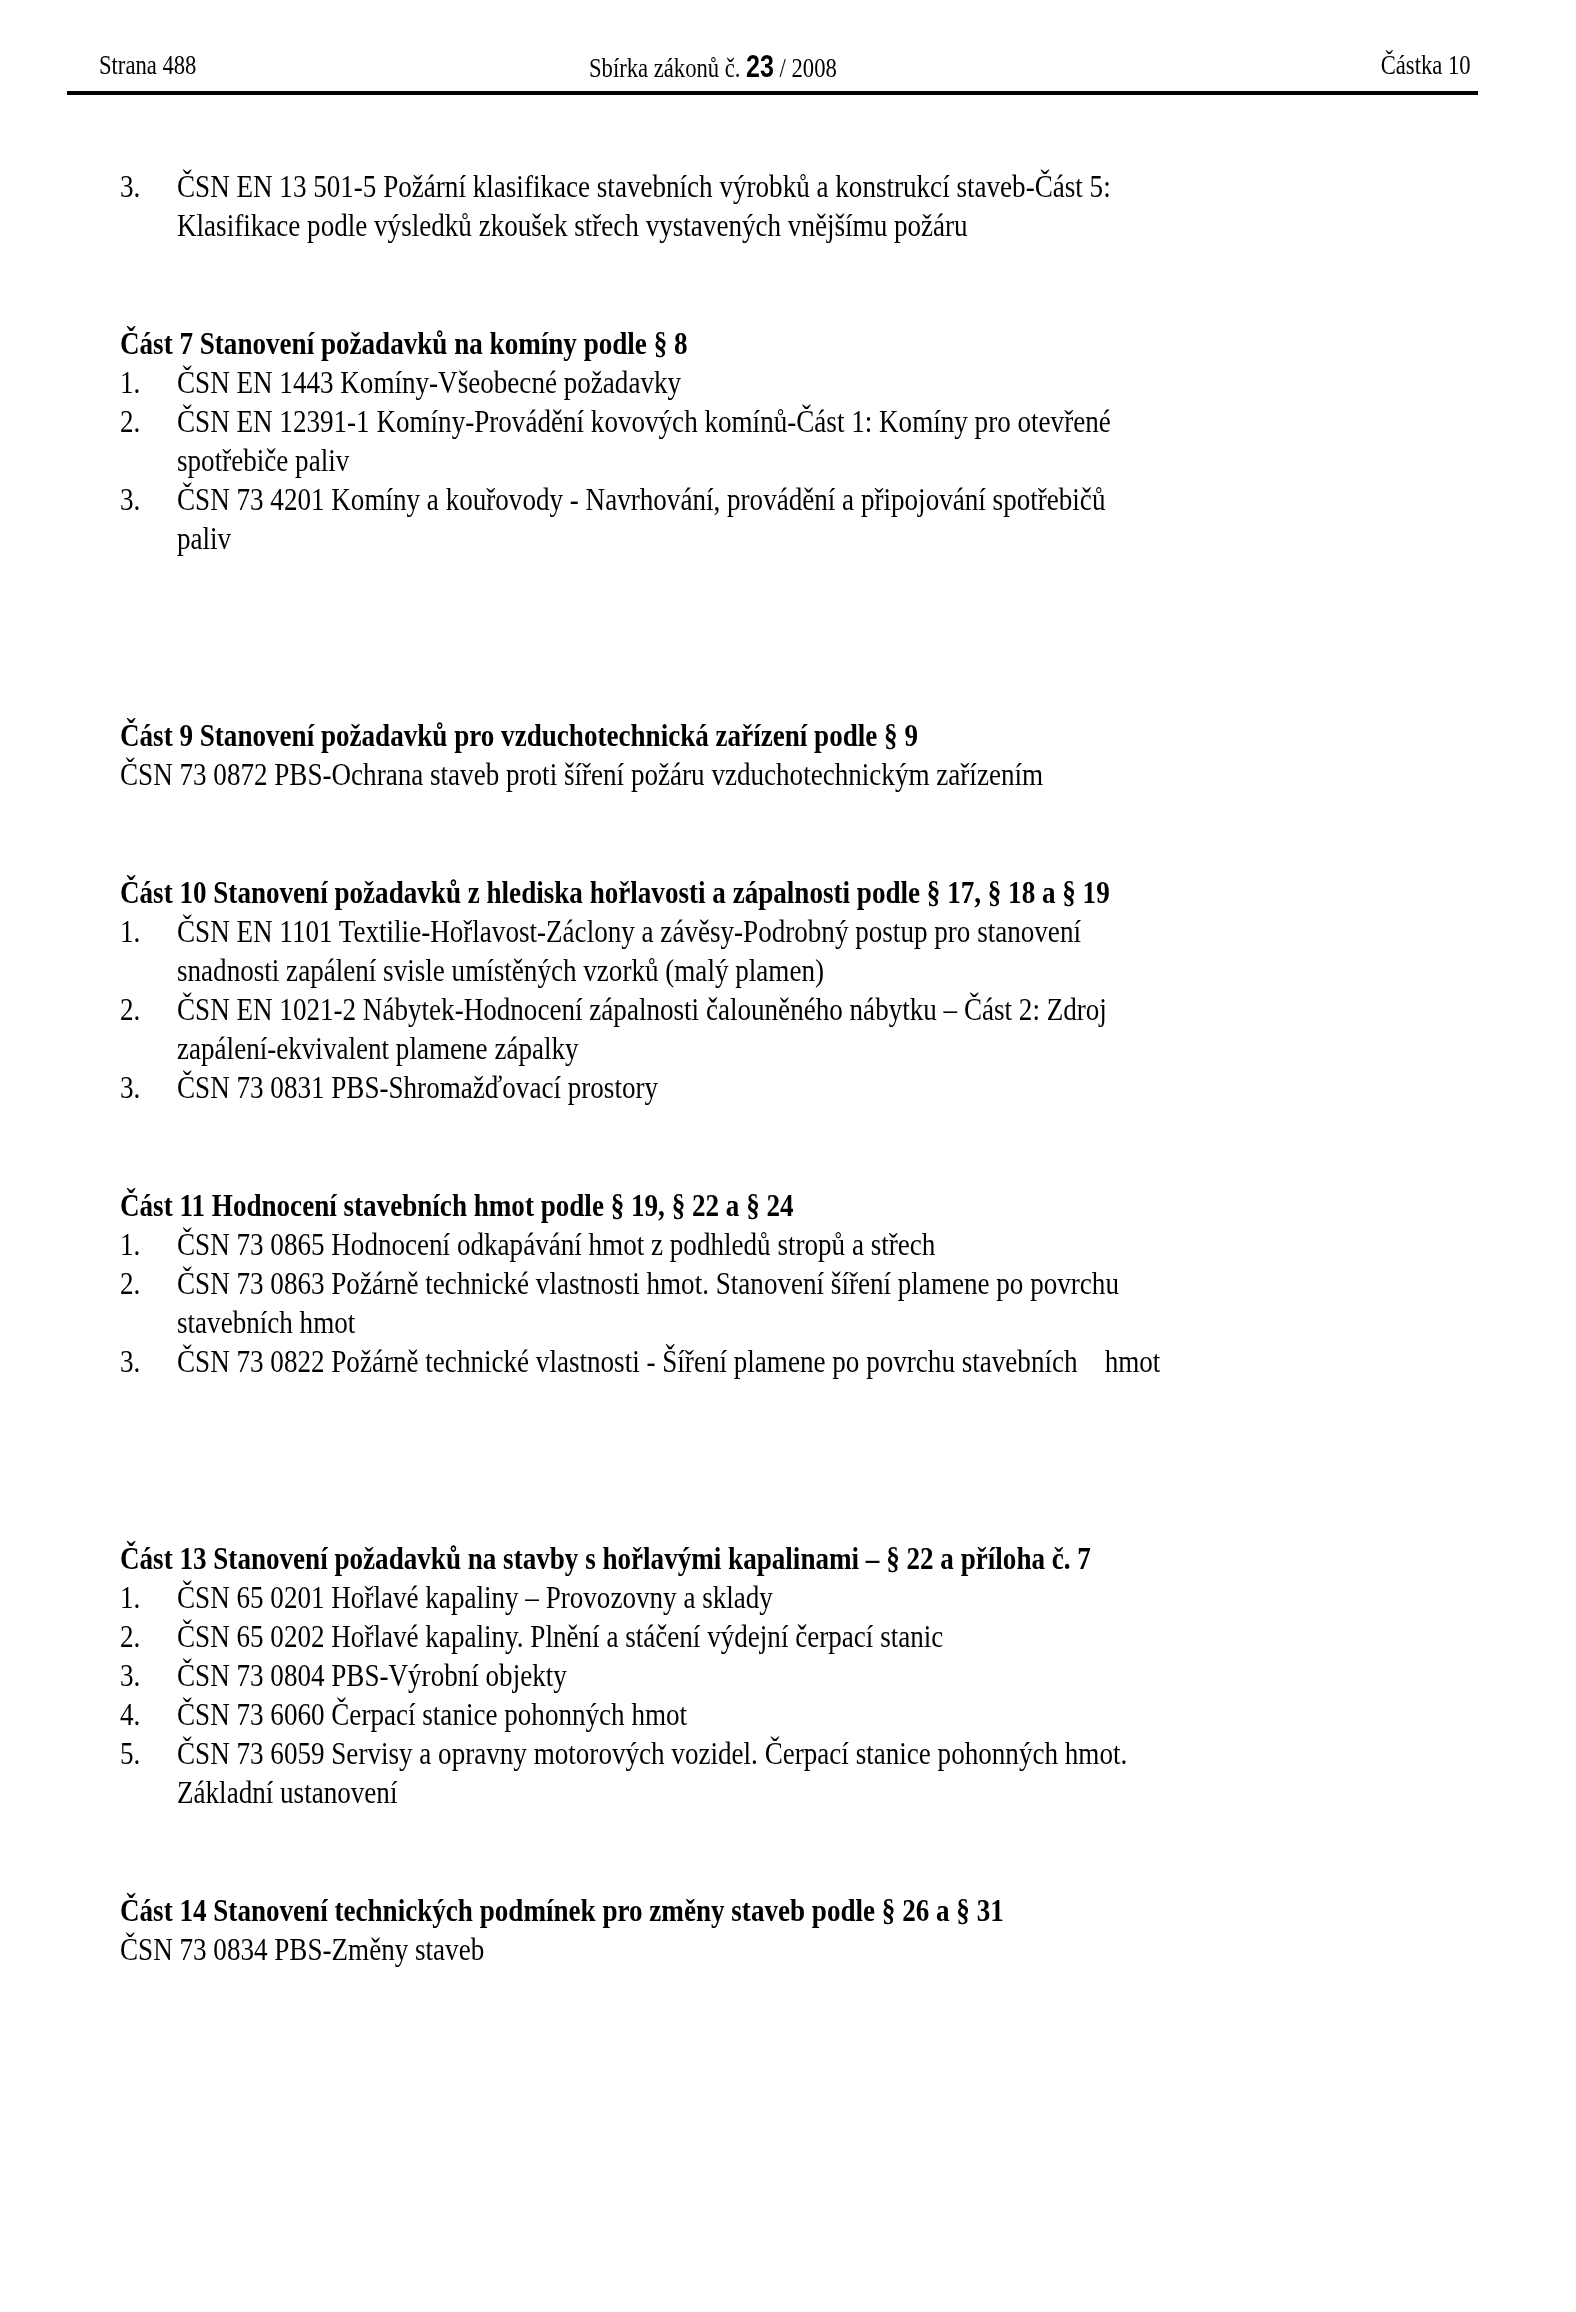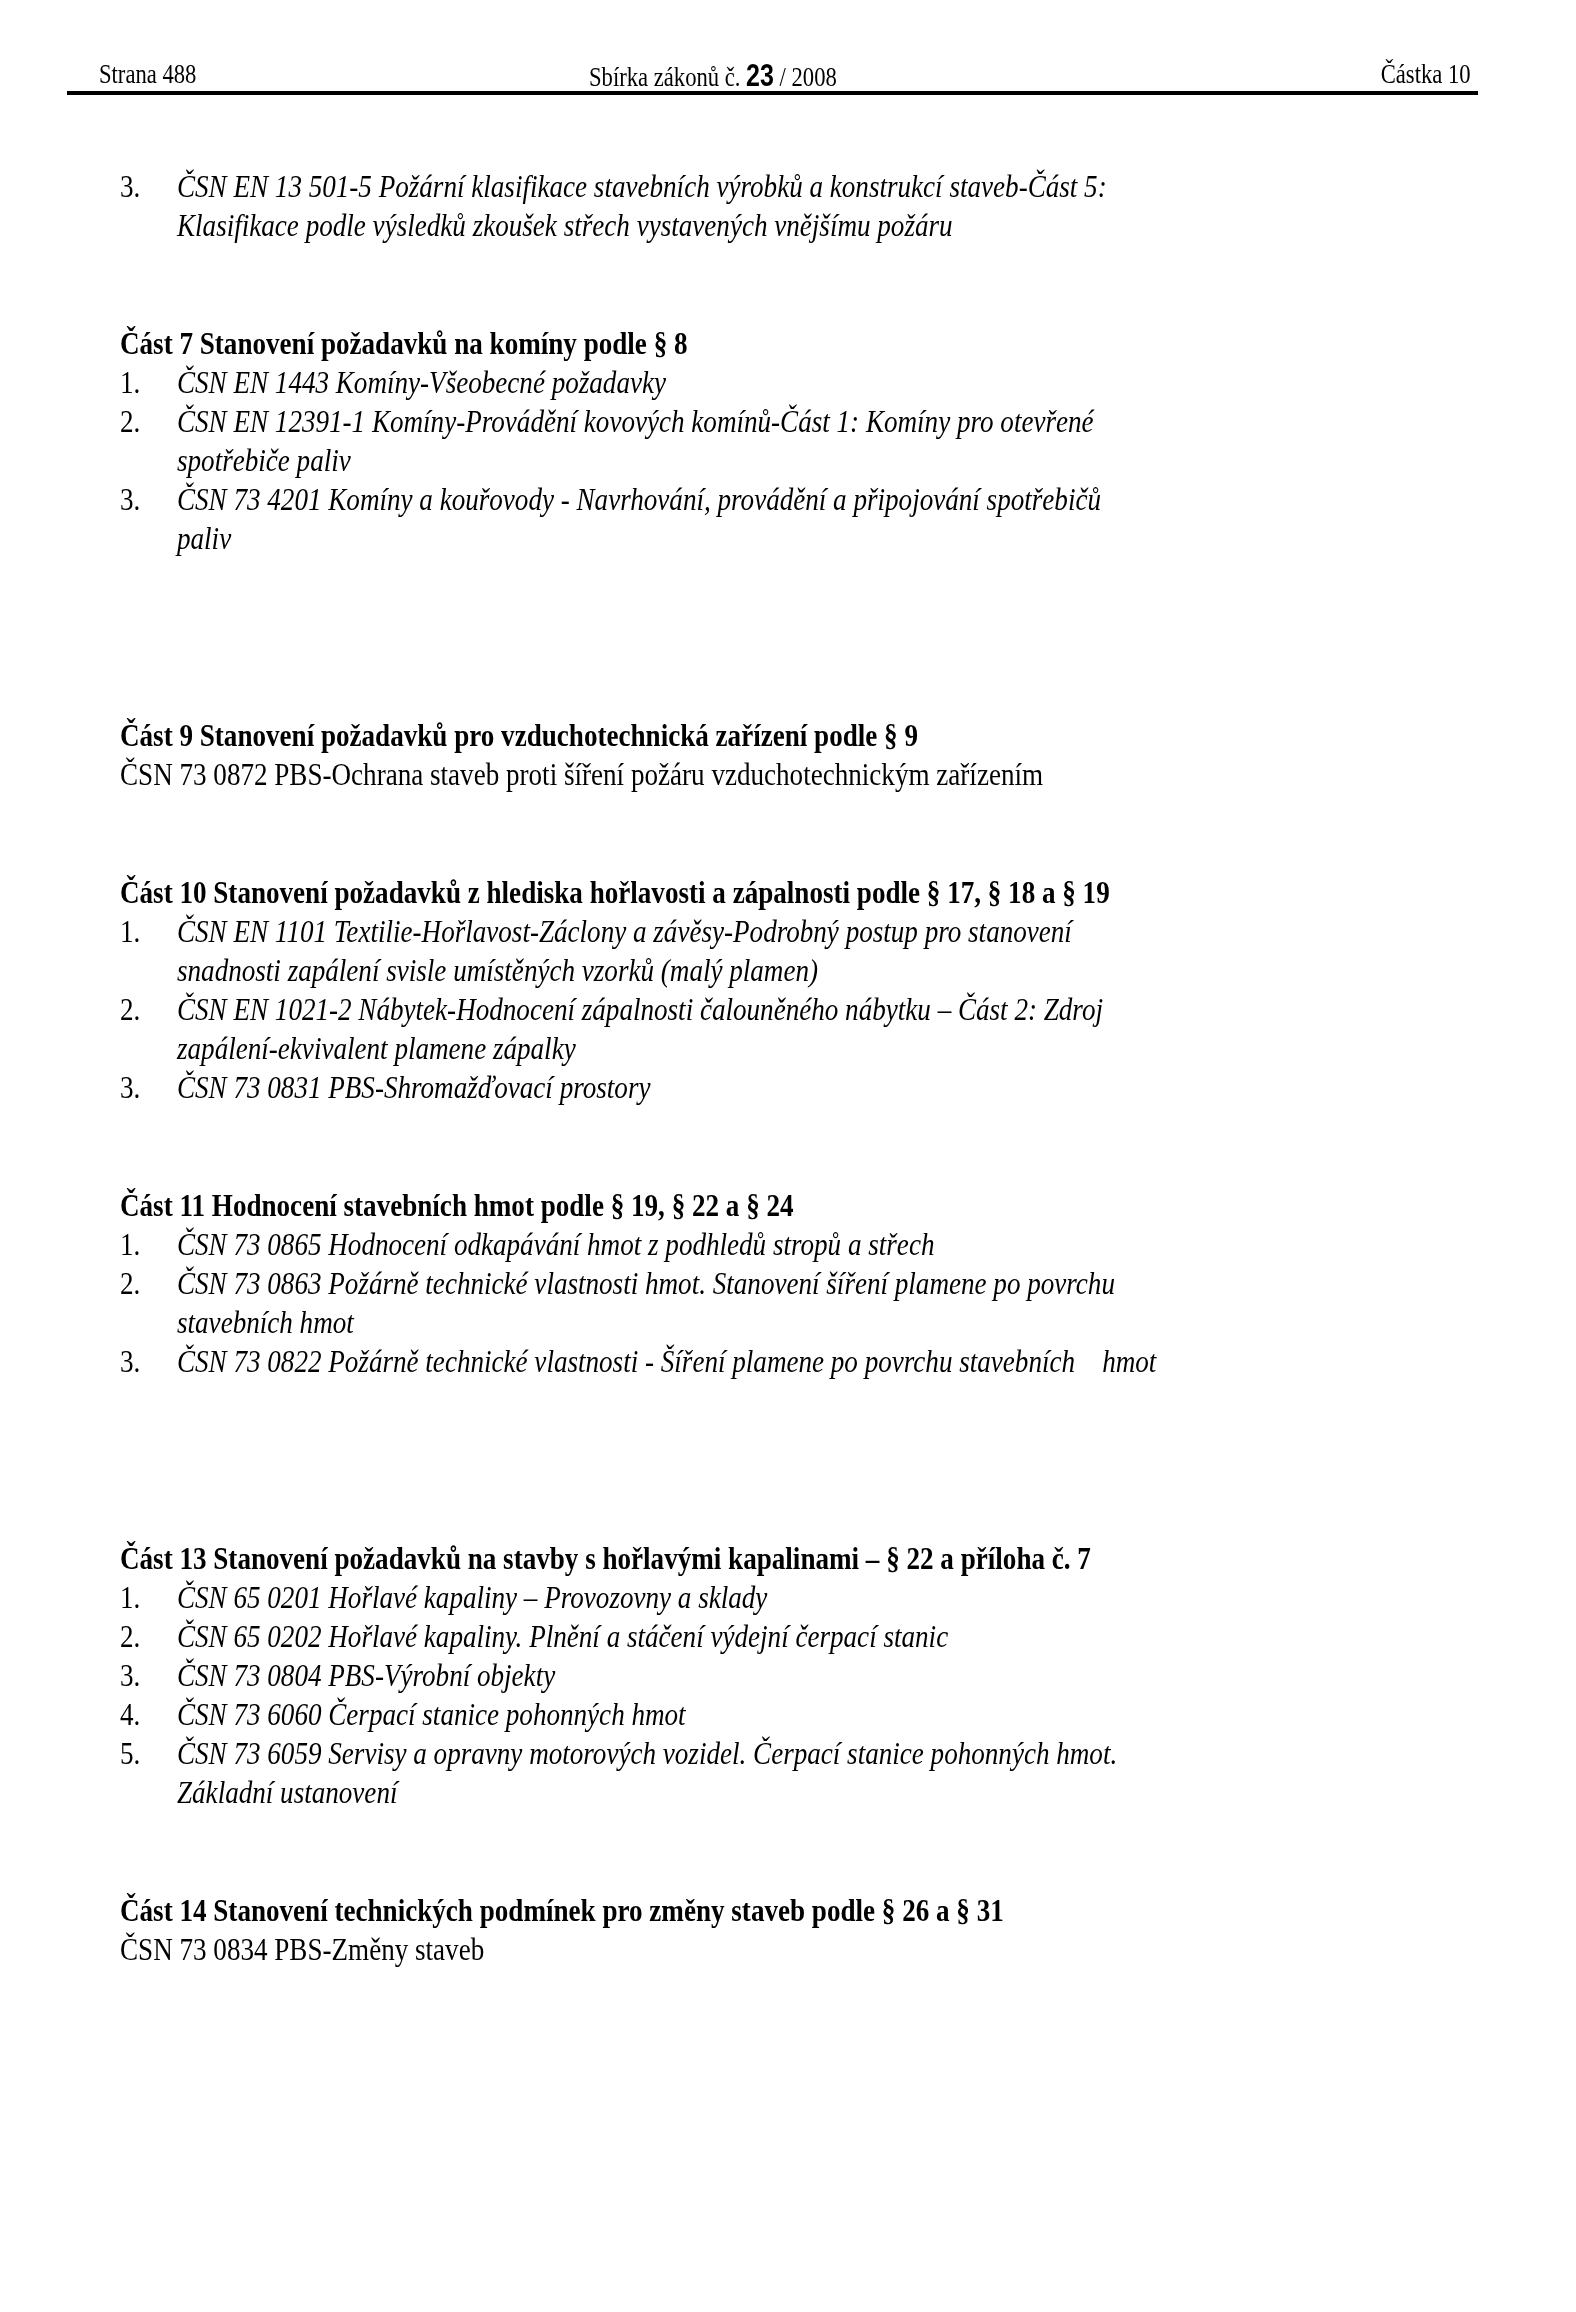--- a/index.html
+++ b/index.html
@@ -2,21 +2,21 @@
 <html><head>
   <meta charset="utf-8">
   <style>
     html, body { margin: 0; padding: 0; background: #ffffff; }
     body {
       width: 1576px; height: 2313px; position: relative; overflow: hidden;
       font-family: "Liberation Serif", "DejaVu Serif", serif;
       color: #000;
     }
     .header {
-      position: absolute; left: 67px; top: 0; width: 1411px; height: 95px; margin-top: 9px;
+      position: absolute; left: 67px; top: 0; width: 1411px; height: 95px;
     }
     .header .left, .header .center, .header .right {
       position: absolute; top: 49px; font-size: 27.6px;
       transform: scaleX(0.82); white-space: nowrap;
     }
     .header .left { left: 31.5px; transform-origin: left center; }
     .header .center { left: 522px; transform-origin: left center; }
     .header .right { right: 7.9px; transform-origin: right center; }
     .header .num {
       font-family: "Liberation Sans", "DejaVu Sans", sans-serif; font-weight: bold;
@@ -28,21 +28,21 @@
     .content {
       position: absolute; left: 120px; top: 167px; width: 1359px;
       font-size: 31.5px; line-height: 39px;
     }
     .content .line { white-space: nowrap; transform: scaleX(0.86); transform-origin: left center; }
     .section { margin-bottom: 0; }
     .section-gap { height: 79px; }
     .heading { font-weight: bold; }
     .item { display: flex; }
     .item .n { width: 57px; flex: 0 0 57px; }
-    .item .t { flex: 1; font-style: italic; }
+    .item .t { flex: 1; }
     .item .t .line { display: block; }
   </style>
 </head>
 <body>
 
 <div class="header">
   <span class="left">Strana 488</span>
   <span class="center">
     <span>Sbírka zákonů č.</span>
     <span class="num">23</span>

